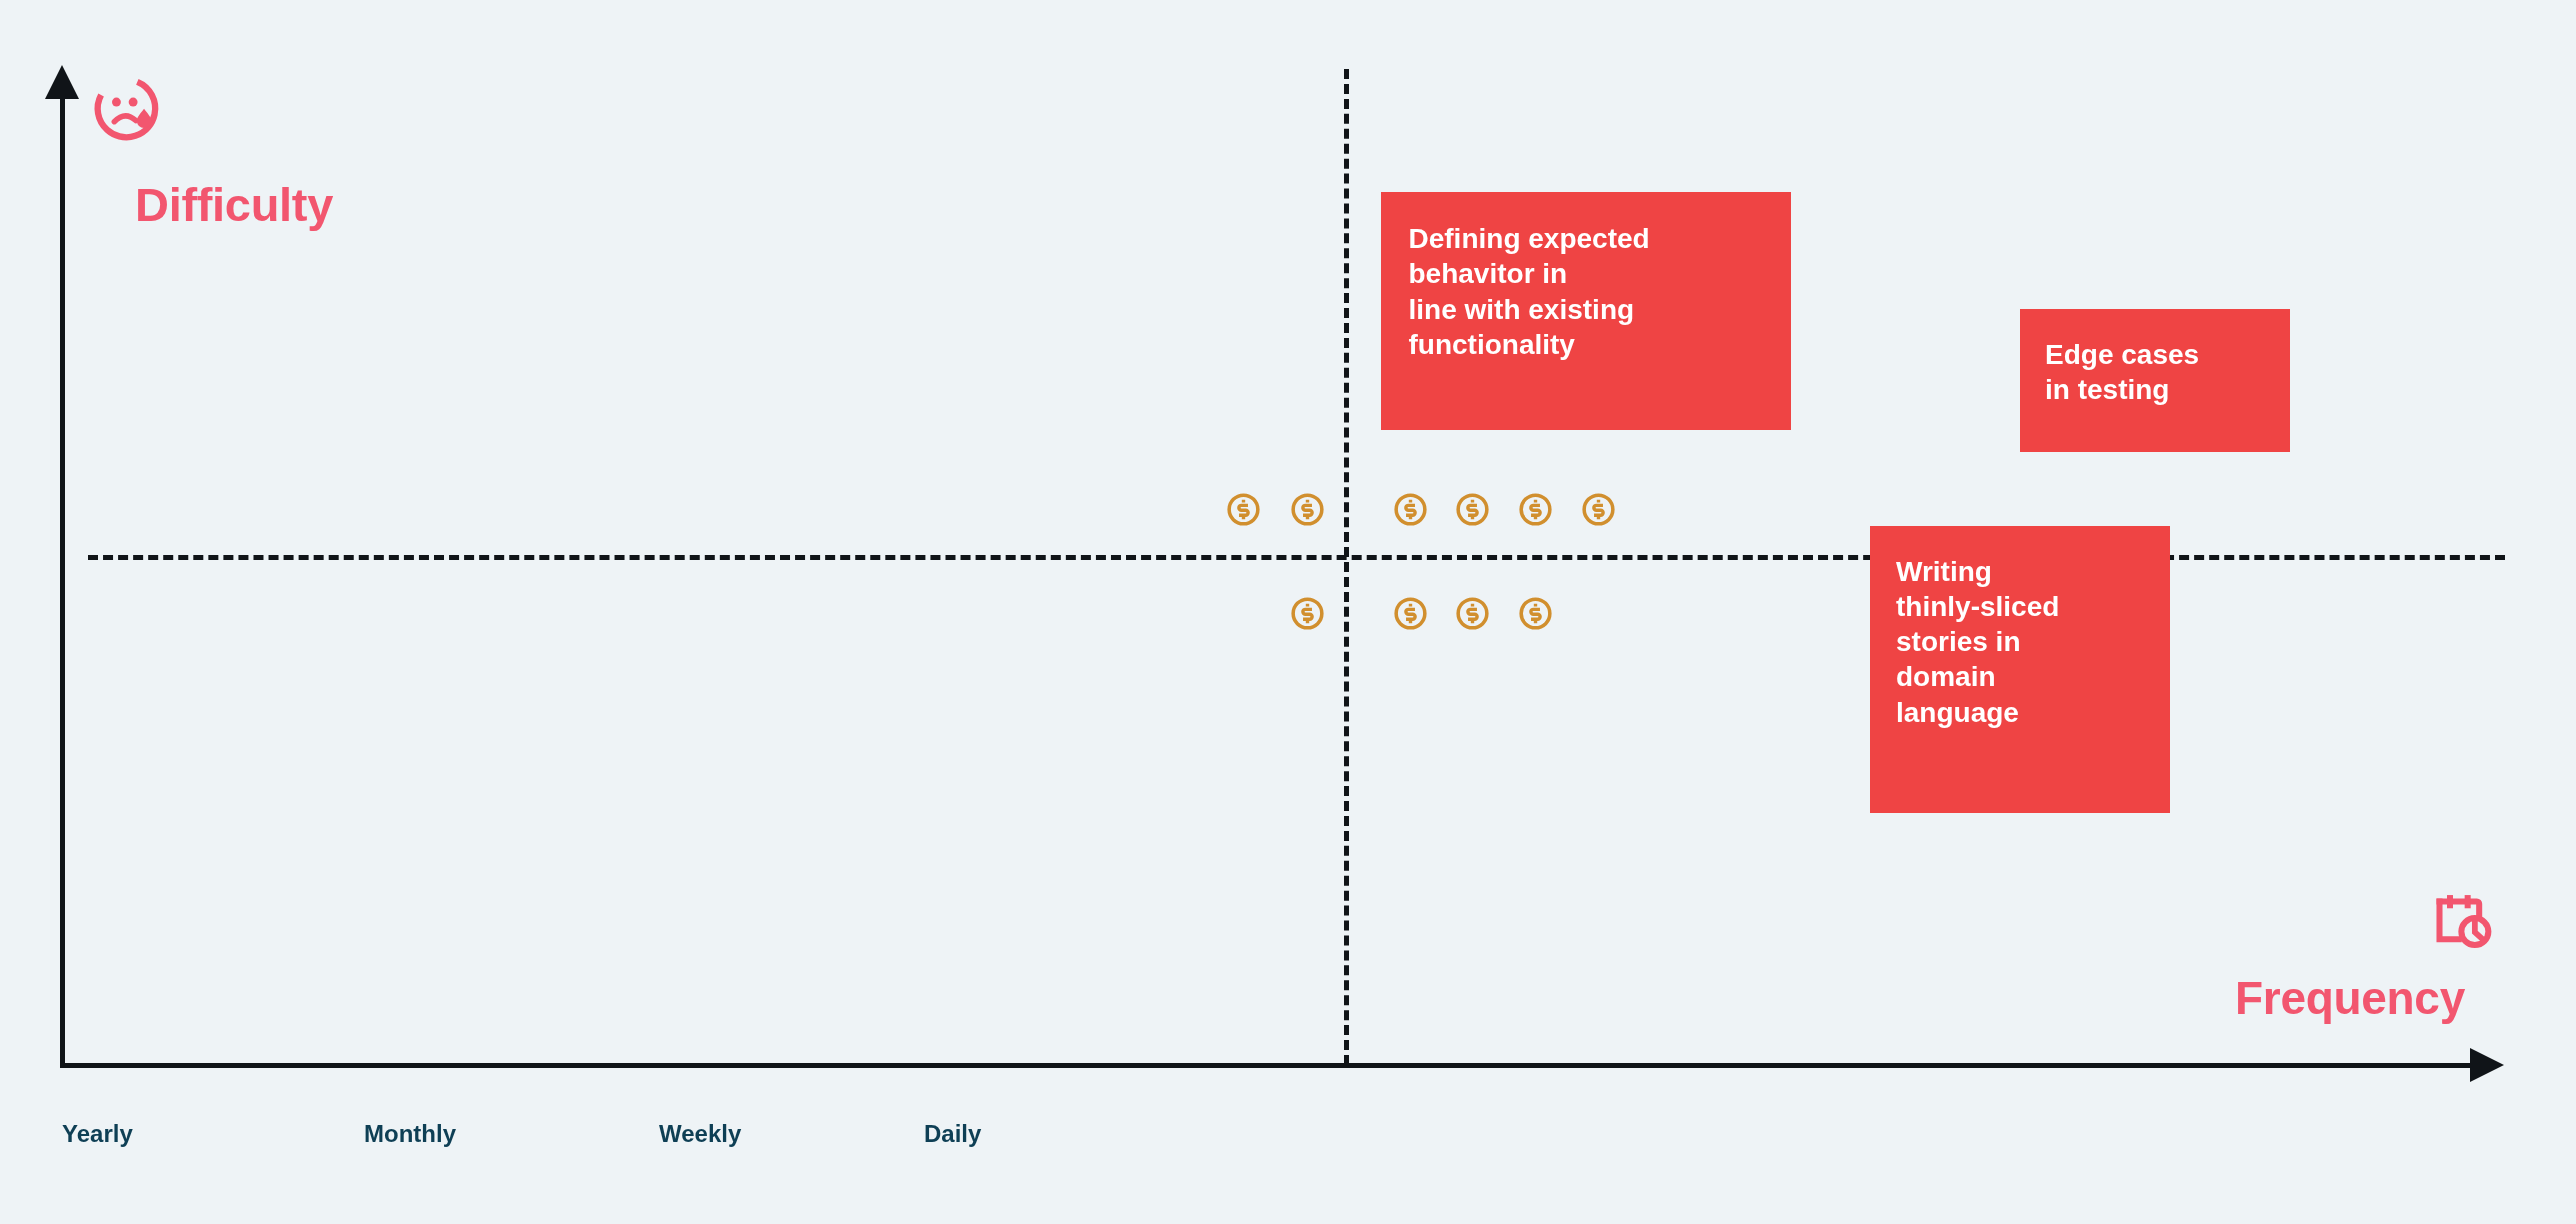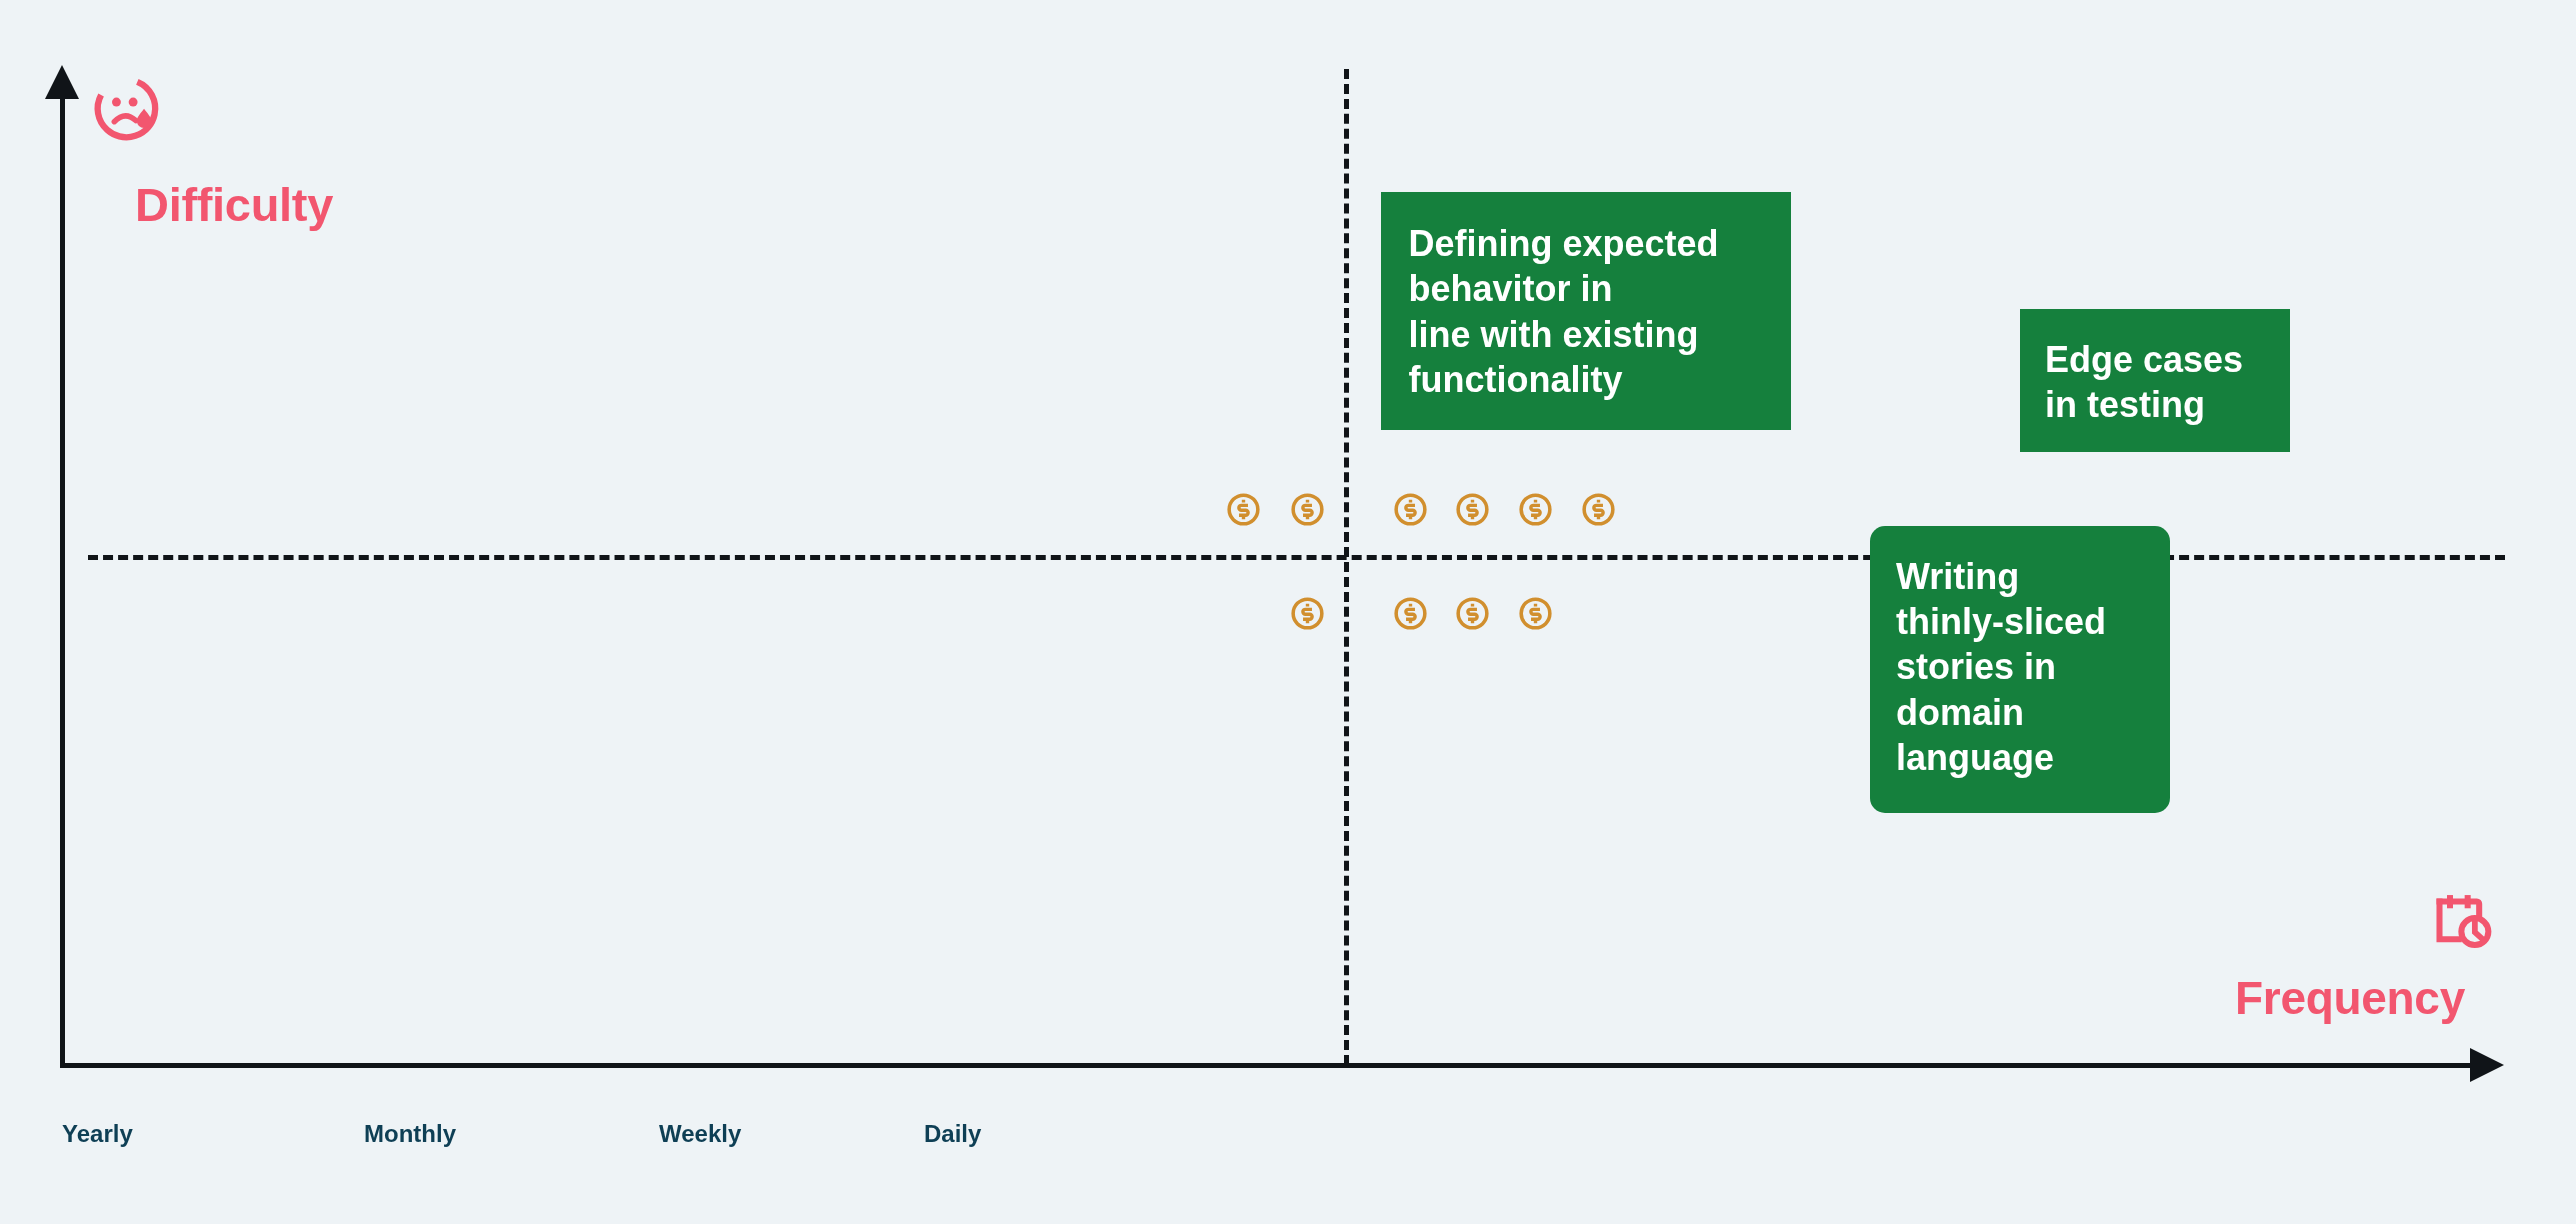--- a/index.html
+++ b/index.html
@@ -111,23 +111,23 @@
     top: 1120px;
     color: #0e3f55;
     font-size: 24px;
     font-weight: bold;
     white-space: nowrap;
   }
 
   
   .note-card {
     position: absolute;
-    background: #15803d;
+    background: #ef4444;
     color: #ffffff;
-    font-size: 36px;
+    font-size: 28px;
     font-weight: bold;
     line-height: 1.26;
     box-sizing: border-box;
     white-space: pre-line;
   }
   #note-card-0 {
     left: 1381px;
     top: 192px;
     width: 410px;
     height: 238px;
@@ -139,21 +139,20 @@
     width: 270px;
     height: 143px;
     padding: 27.5px 25px 0 25px;
   }
   #note-card-2 {
     left: 1870px;
     top: 526px;
     width: 300px;
     height: 287px;
     padding: 27.5px 26px 0 26px;
-    border-radius: 15px;
   }
 
   
   .coin-marker {
     position: absolute;
     width: 37px;
     height: 37px;
   }
 </style>
 </head>

